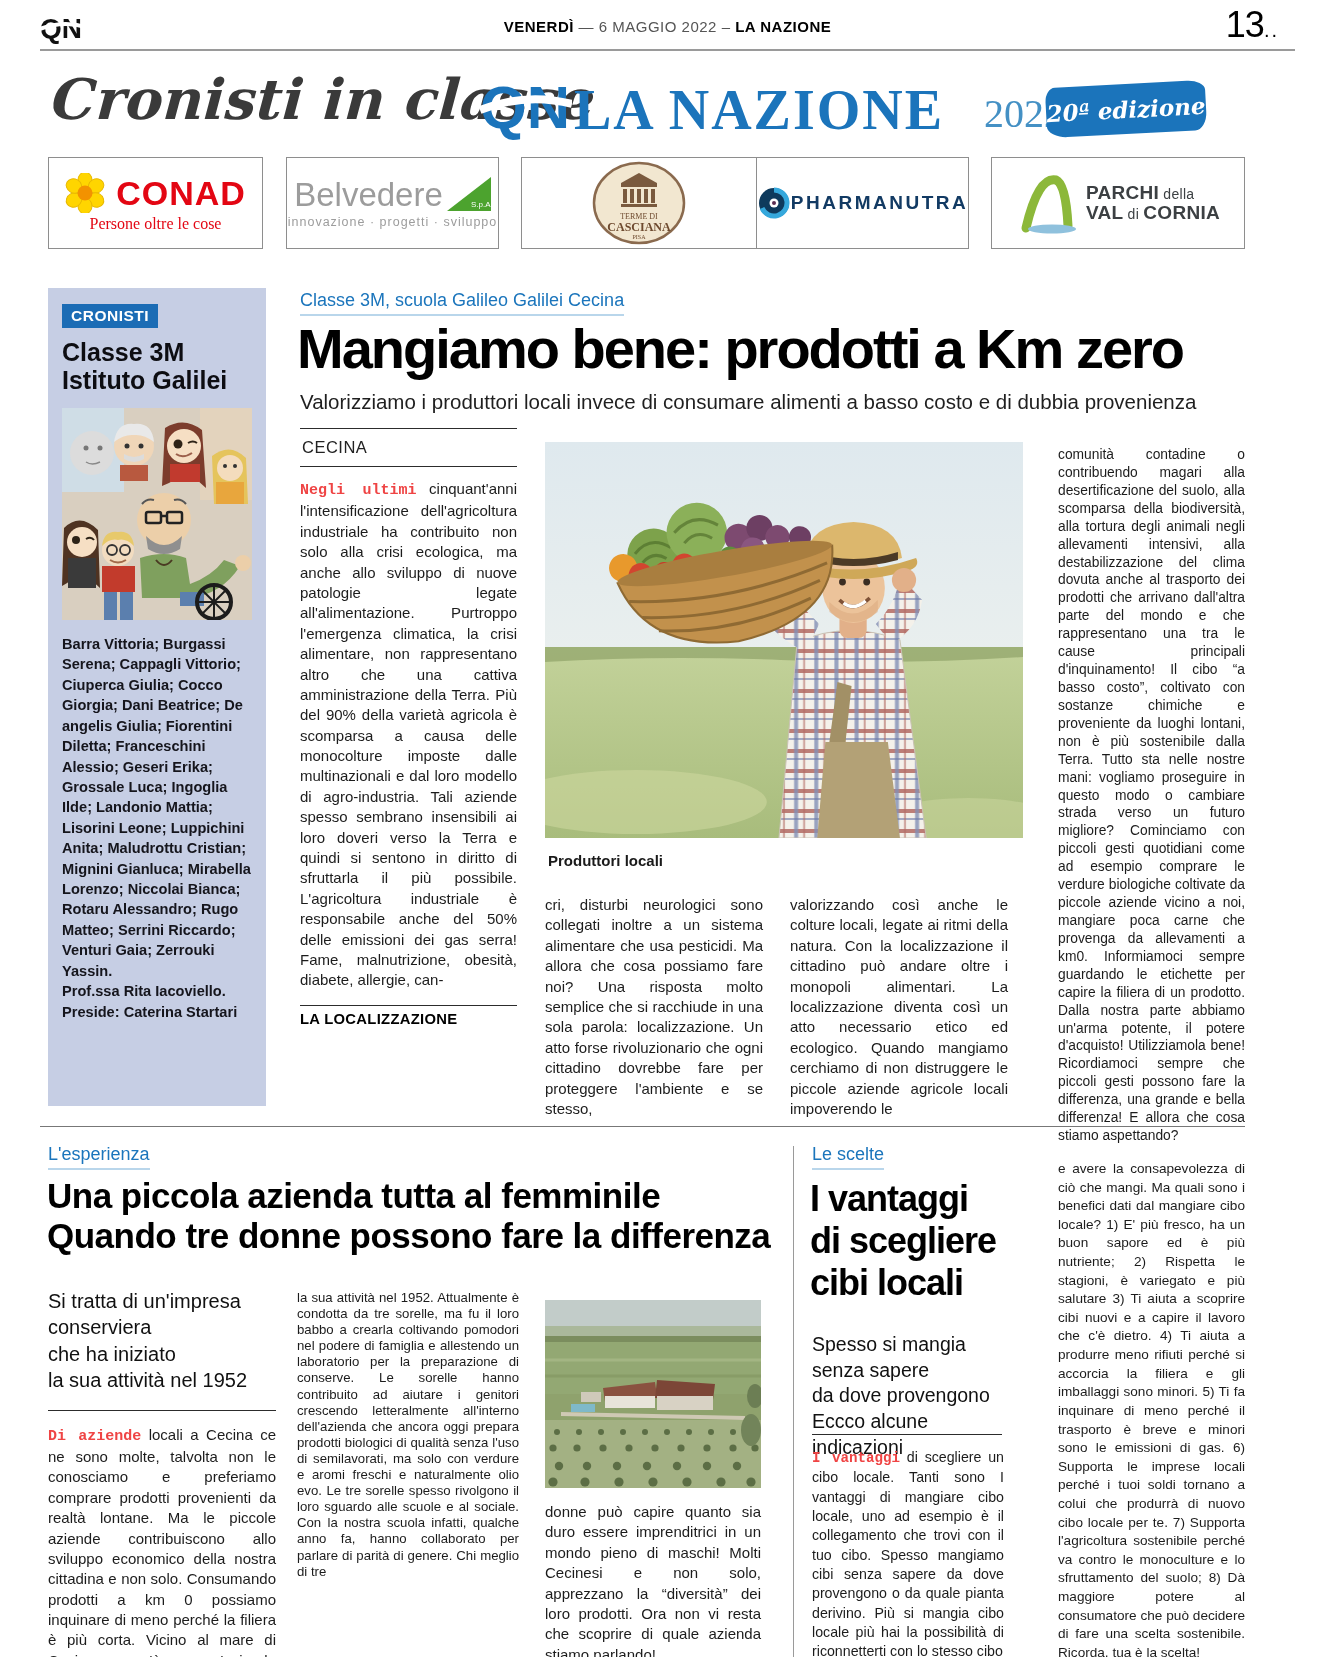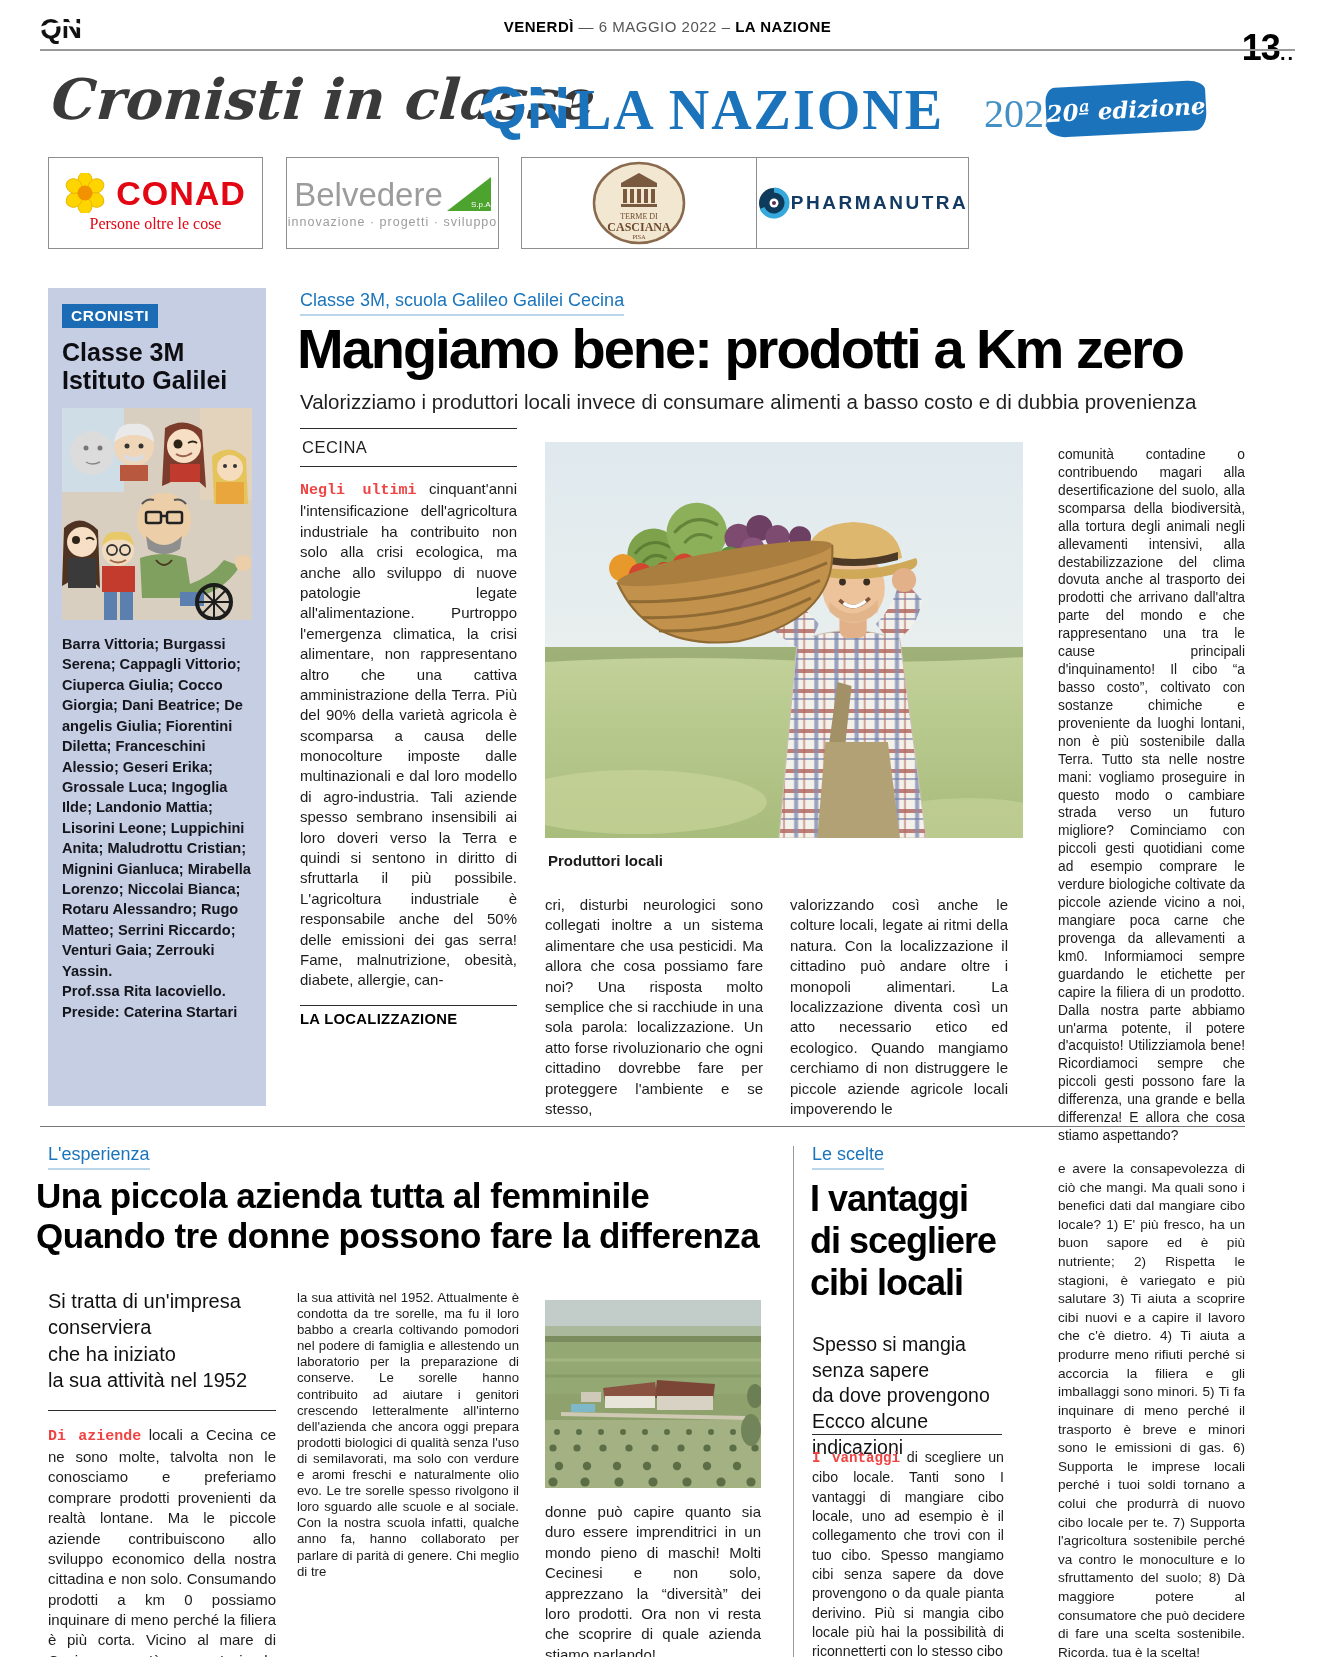--- a/index.html
+++ b/index.html
@@ -2,21 +2,21 @@
 <html><head>
 <meta charset="utf-8">
 <style>
   html,body{margin:0;padding:0;background:#e9e9e9;}
   #page{position:relative;width:1335px;height:1657px;background:#ffffff;overflow:hidden;
         font-family:"Liberation Sans",sans-serif;color:#1c1c1c;margin:0 auto;}
   .abs{position:absolute;}
   
   .mast-date{top:18px;left:0;right:0;text-align:center;font-size:15px;letter-spacing:.5px;color:#555;}
   .mast-date b{color:#000;}
-  .pagenum{top:4px;right:40px;font-size:36px;font-weight:bold;letter-spacing:-1px;color:#000;margin-top:23px;}
+  .pagenum{top:4px;right:56px;font-size:36px;font-weight:normal;letter-spacing:-1px;color:#000;}
   .pagenum .dots{font-size:20px;letter-spacing:2px;color:#000;}
   .mast-rule{top:49px;left:40px;width:1255px;height:2px;background:#9a9a9a;}
   
   .script-title{top:66px;left:52px;font-family:"DejaVu Serif",serif;font-style:italic;font-weight:bold;
                 font-size:56px;color:#3a3a3a;transform:skewX(-4deg);}
   .brand{top:78px;left:574px;font-family:"Liberation Serif",serif;font-weight:bold;font-size:56px;
          color:#1b74bb;letter-spacing:2px;}
   .banner-year{top:90px;left:984px;font-family:"Liberation Serif",serif;font-size:40px;color:#4490c4;}
   .edition-badge{top:84px;left:1046px;width:160px;height:50px;background:#1b74bb;color:#fff;
                  transform:rotate(-3deg);border-radius:10px 18px 12px 20px/14px 10px 18px 12px;
@@ -47,21 +47,21 @@
   .dateline{border-top:1px solid #2c2c2c;border-bottom:1px solid #2c2c2c;padding:9px 2px;font-size:16.5px;
             letter-spacing:.5px;color:#222;margin-bottom:12px;}
   .locbox{margin-top:14px;border-top:1px solid #2c2c2c;padding-top:5px;}
   .loc-eyebrow{font-size:14.8px;font-weight:bold;letter-spacing:.3px;color:#000;}
   .loc-title{font-size:23.5px;font-weight:bold;color:#1b75bc;line-height:1.16;margin-top:6px;white-space:pre-line;}
   .caption{font-size:15px;font-weight:bold;color:#1a1a1a;}
   .photo-frame{background:#eee;}
   .smalltext{font-size:13.8px;line-height:1.3;text-align:justify;color:#1c1c1c;}
   
   .bottom-rule{top:1126px;left:40px;width:1205px;height:1px;background:#777;}
-  .headline-exp{top:1176px;left:36px;width:740px;font-size:35px;font-weight:bold;letter-spacing:-.5px;
+  .headline-exp{top:1176px;left:47px;width:740px;font-size:35px;font-weight:bold;letter-spacing:-.5px;
                 line-height:1.13;color:#000;white-space:pre-line;}
   .leadin{font-size:20px;line-height:1.32;color:#111;white-space:pre-line;}
   .leadin-rule{border-bottom:1px solid #2c2c2c;margin:16px 0 14px 0;}
   .vdivider{top:1146px;left:793px;width:1px;height:511px;background:#9a9a9a;}
   .headline-choices{top:1178px;left:810px;width:200px;font-size:36px;font-weight:bold;letter-spacing:-1px;
                     line-height:1.17;color:#000;white-space:pre-line;}
   .exp-col2-text{font-size:13.2px;line-height:1.22;text-align:justify;}
   .farright-text{font-size:13.6px;line-height:1.37;text-align:justify;}
   svg{display:block;}
 </style>
@@ -160,20 +160,32 @@
       <svg width="34" height="34" viewBox="0 0 34 34">
         <circle cx="17" cy="17" r="15" fill="#0e3a5c"></circle>
         <path d="M17,4 A13,13 0 1 1 5,22" stroke="#35a8dc" stroke-width="5" fill="none"></path>
         <circle cx="17" cy="17" r="4.5" fill="#fff"></circle>
         <circle cx="17" cy="17" r="2" fill="#5b2d52"></circle>
       </svg>
     </span>
     <span class="pharma-name">PHARMANUTRA</span>
   </div>
 
+  <div class="abs spbox" style="left:991px;width:254px;">
+    <span>
+      <svg width="62" height="66" viewBox="0 0 62 66">
+        <path d="M10,58 Q22,6 40,10 Q50,14 52,56" stroke="#8cb83a" stroke-width="9" fill="none" stroke-linecap="round"></path>
+        <ellipse cx="36" cy="59" rx="24" ry="4.5" fill="#8fc1dd"></ellipse>
+      </svg>
+    </span>
+    <div class="parchi-text">
+      <div><span>PARCHI</span><span class="lt"> della</span></div>
+      <div><span>VAL</span><span class="lt"> di </span><span>CORNIA</span></div>
+    </div>
+  </div>
 
   <div class="abs sidebar">
     <span class="cronisti-badge">CRONISTI</span>
     <div class="sidebar-title">Classe 3M
 Istituto Galilei</div>
     <div style="margin-top:14px;">
       <svg width="190" height="212" viewBox="0 0 190 212">
         <rect width="190" height="212" fill="#d9cfc0"></rect>
         <rect x="0" y="0" width="62" height="84" fill="#cfdde6"></rect>
         <rect x="138" y="0" width="52" height="92" fill="#e3d3bd"></rect>

